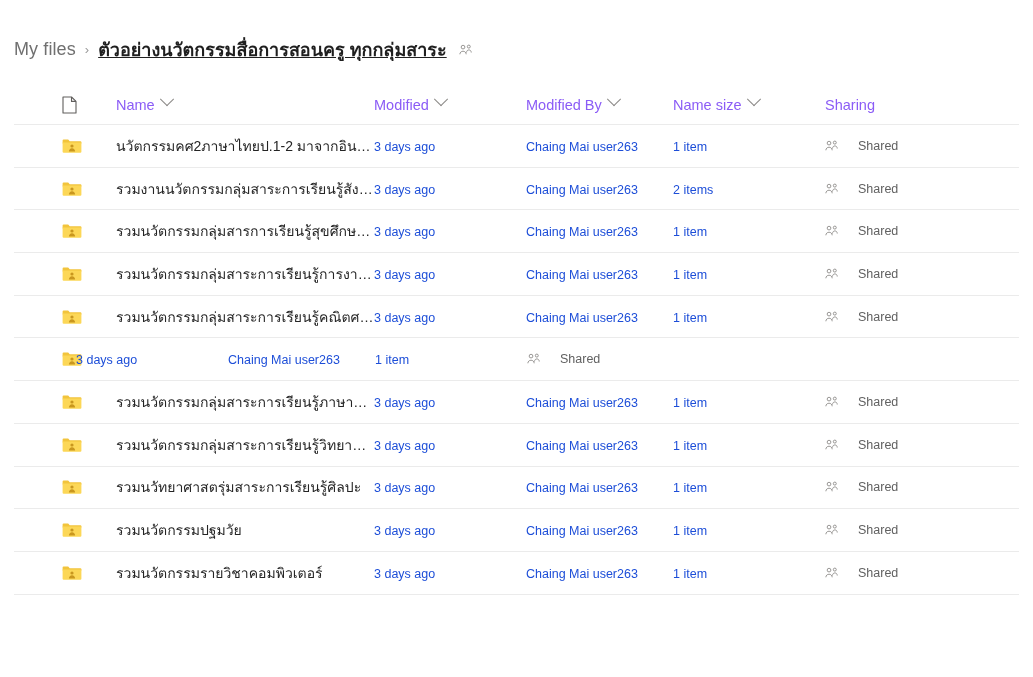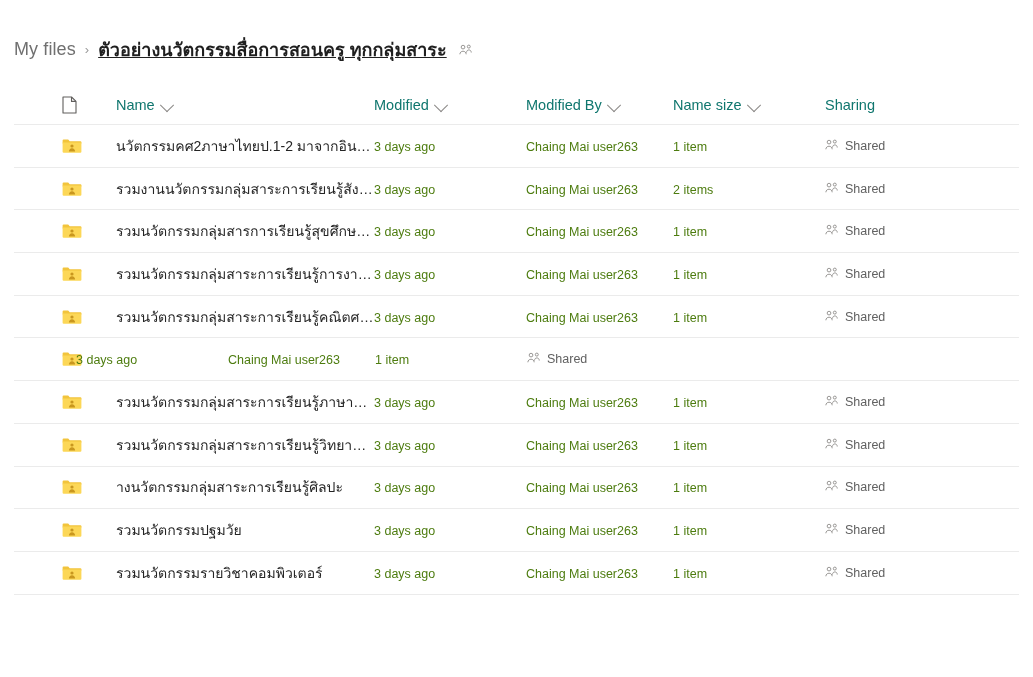--- a/index.html
+++ b/index.html
@@ -75,24 +75,24 @@
   
   .c-icon   { width: 62px;  display: flex; justify-content: flex-start; padding-left: 48px; box-sizing: border-box; }
   .c-name   { width: 298px; padding-left: 40px; box-sizing: border-box; overflow: hidden; }
   .c-mod    { width: 152px; box-sizing: border-box; }
   .c-modby  { width: 147px; box-sizing: border-box; }
   .c-size   { width: 152px; box-sizing: border-box; }
   .c-share  { width: 160px; box-sizing: border-box; }
 
   .hcell {
     display: flex;
-    align-items: flex-end;
+    align-items: flex-start;
     gap: 7px;
     font-size: 14.5px;
-    color: #0f766e;
+    color: #8b5cf6;
   }
   .chev {
     display: inline-block;
     width: 9px;
     height: 9px;
     border-right: 1.3px solid #8a8886;
     border-bottom: 1.3px solid #8a8886;
     transform: rotate(45deg) translate(-2px, -2px);
     flex: none;
   }
@@ -100,26 +100,26 @@
   .cell-name {
     font-size: 14px;
     color: #242424;
     overflow: hidden;
     text-overflow: ellipsis;
     white-space: nowrap;
     display: block;
   }
   .cell-mut {
     font-size: 12.5px;
-    color: #4d7c0f;
+    color: #1d4ed8;
   }
   .cell-share {
     display: flex;
-    align-items: flex-start;
-    gap: 6px;
+    align-items: center;
+    gap: 19px;
     font-size: 12.5px;
     color: #616161;
   }
 
   
   .folder {
     width: 20px;
     height: 16px;
     flex: none;
     display: block;
@@ -539,21 +539,21 @@
         <svg class="folder" viewBox="0 0 20 16" aria-hidden="true">
           <path d="M0.6 2.6a1 1 0 0 1 1-1h4.6l1.5 1.7h10.7a1 1 0 0 1 1 1v1.3H0.6z" fill="#f2c43c"></path>
           <path d="M0.6 4.4h18.8v9.4a1 1 0 0 1-1 1H1.6a1 1 0 0 1-1-1z" fill="#fcd757"></path>
           <circle cx="10" cy="8" r="1.6" fill="#c9971f"></circle>
           <path d="M6.9 13.4c0-1.9 1.4-3.2 3.1-3.2s3.1 1.3 3.1 3.2z" fill="#c9971f"></path>
         </svg>
       </span>
     </div>
 
     <div class="c-name">
-      <span class="cell-name">างนวัตกรรมกลุ่มสาระการเรียนรู้ศิลปะ</span>
+      <span class="cell-name">รวมนวัทยาศาสตรุ่มสาระการเรียนรู้ศิลปะ</span>
     </div>
 
     <div class="c-mod">
       <span class="cell-mut">3 days ago</span>
     </div>
 
     <div class="c-modby">
       <span class="cell-mut">Chaing Mai user263</span>
     </div>
 

